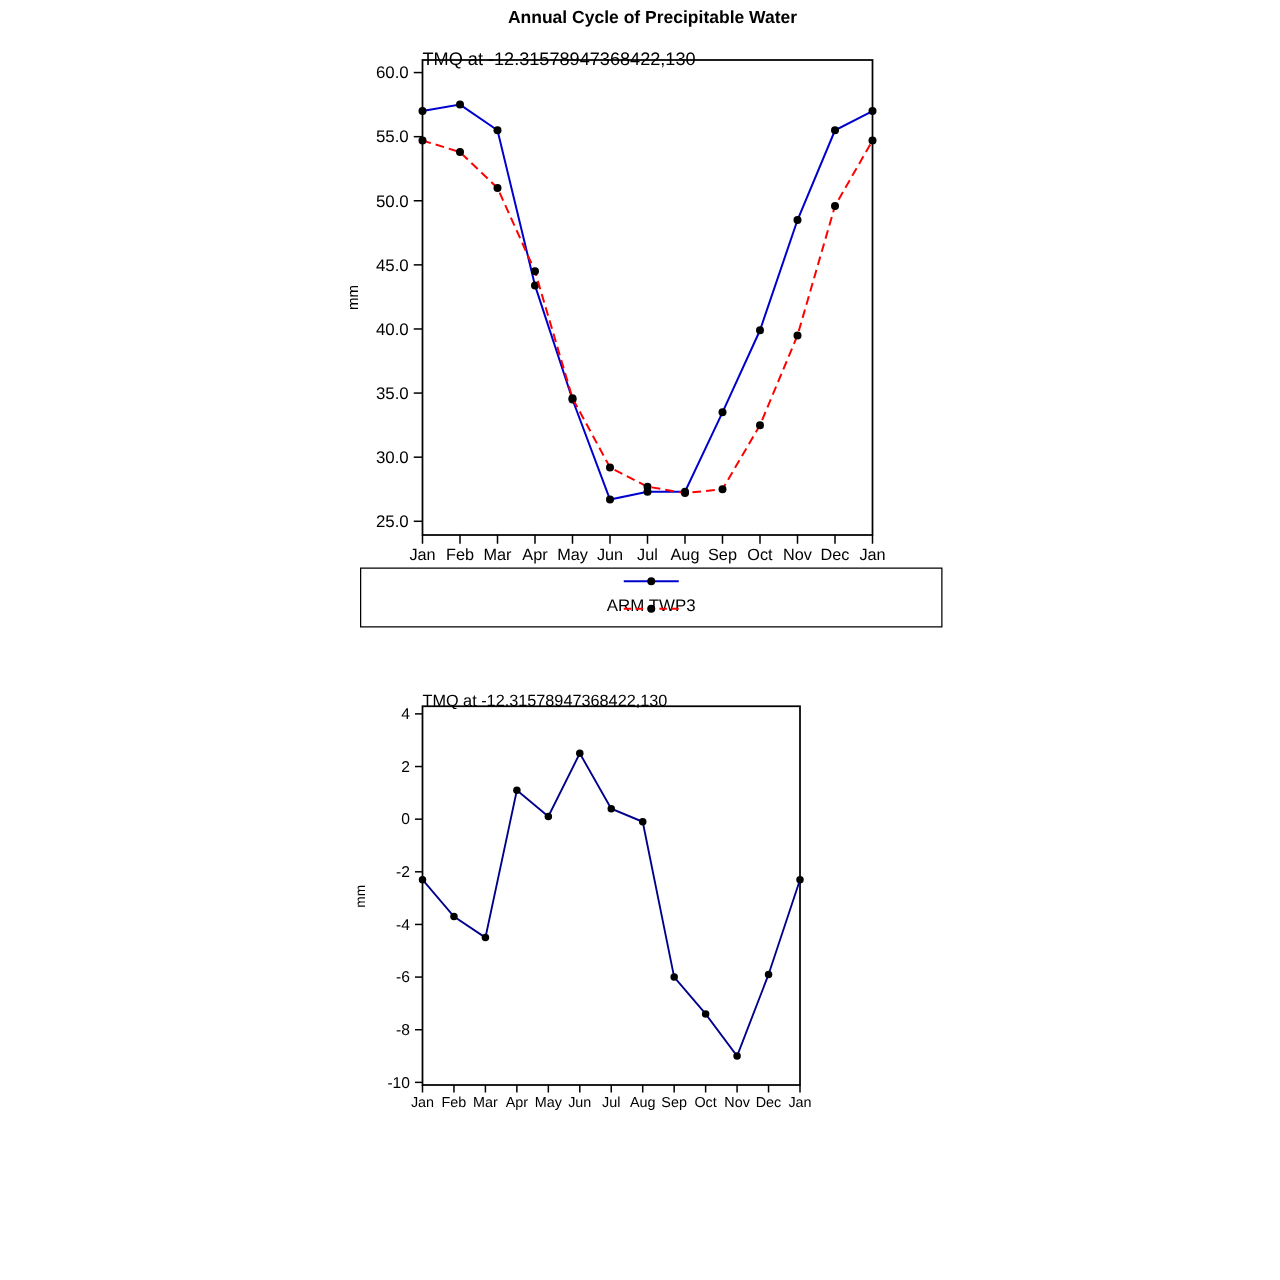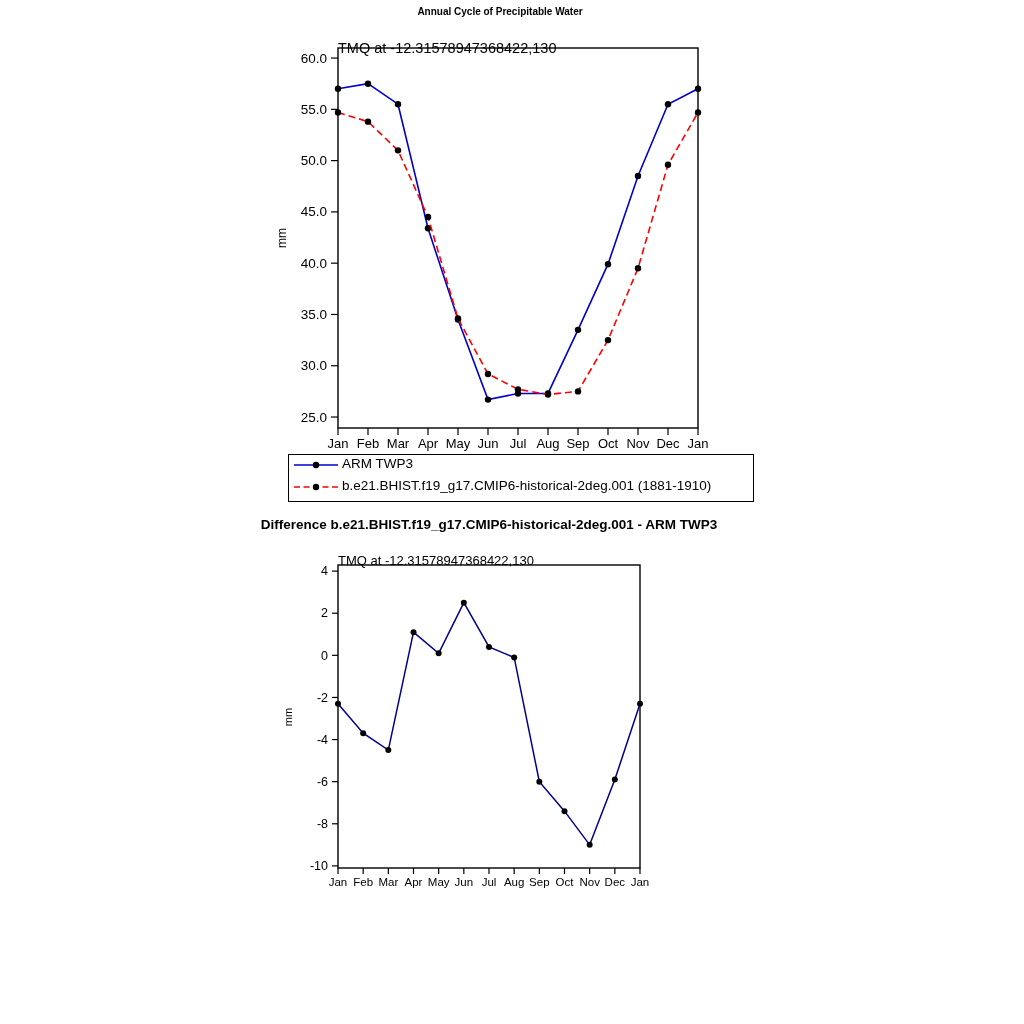--- a/index.html
+++ b/index.html
@@ -8,30 +8,30 @@
     background: #ffffff;
     font-family: "Liberation Sans", "DejaVu Sans", sans-serif;
     color: #000000;
   }
   #figure { position: relative; width: 1024px; height: 1024px; background: #ffffff; overflow: hidden; }
   svg.chart { position: absolute; left: 0; overflow: visible; }
   #chart1-svg { top: 0; width: 1024px; height: 520px; }
   #chart2-svg { top: 540px; width: 1024px; height: 370px; }
   svg text { font-family: "Liberation Sans", "DejaVu Sans", sans-serif; fill: #000000; }
   .chart-title { position: absolute; font-weight: bold; text-align: center; line-height: 1.1; }
-  #title1 { left: 300px; top: 6px; width: 400px; font-size: 10px; }
+  #title1 { left: 322px; top: 6px; width: 400px; font-size: 14px; }
   #title2 { left: 239px; top: 518px; width: 500px; font-size: 13.5px; }
   .chart-subtitle { position: absolute; line-height: 1.15; margin-top: 10px; }
   #subtitle1 { left: 338px; top: 30px; font-size: 14.5px; }
   #subtitle2 { left: 338px; top: 544px; font-size: 13px; }
   .legend-box {
     position: absolute; left: 288px; top: 454px; width: 466px;
     border: 1.6px solid #000; background: #ffffff; padding: 1px 4px;
   }
-  .legend-row { display: flex; height: 22px; gap: 3px; }
+  .legend-row { display: flex; align-items: center; height: 22px; gap: 3px; flex-direction: column; }
   .legend-sample { flex: 0 0 auto; }
   .legend-label { font-size: 13.5px; white-space: nowrap; }
 </style>
 </head>
 <body>
 
 <div id="figure">
 
   <svg id="chart1-svg" class="chart" viewBox="0 0 1024 520" xmlns="http://www.w3.org/2000/svg">
       <g>
@@ -192,20 +192,18 @@
           <line x1="1" y1="9" x2="45" y2="9" stroke="#0000cd" stroke-width="1.6"></line>
           <circle cx="23" cy="9" r="3.2" fill="#000000"></circle>
         </svg>
       <span class="legend-label">ARM TWP3</span>
     </div>
     <div class="legend-row">
       <svg class="legend-sample" id="legend-sample-1" width="46" height="18" viewBox="0 0 46 18" xmlns="http://www.w3.org/2000/svg">
           <line x1="1" y1="9" x2="45" y2="9" stroke="#ff0000" stroke-width="1.6" stroke-dasharray="6,3.5"></line>
           <circle cx="23" cy="9" r="3.2" fill="#000000"></circle>
         </svg>
-      <span class="legend-label">b.e21.BHIST.f19_g17.CMIP6-historical-2deg.001 (1881-1910)</span>
     </div>
   </div>
 
-  <div class="chart-title" id="title2">Difference b.e21.BHIST.f19_g17.CMIP6-historical-2deg.001 - ARM TWP3</div>
   <div class="chart-subtitle" id="subtitle2">TMQ at -12.31578947368422,130</div>
 
 </div>
 
 </body></html>

